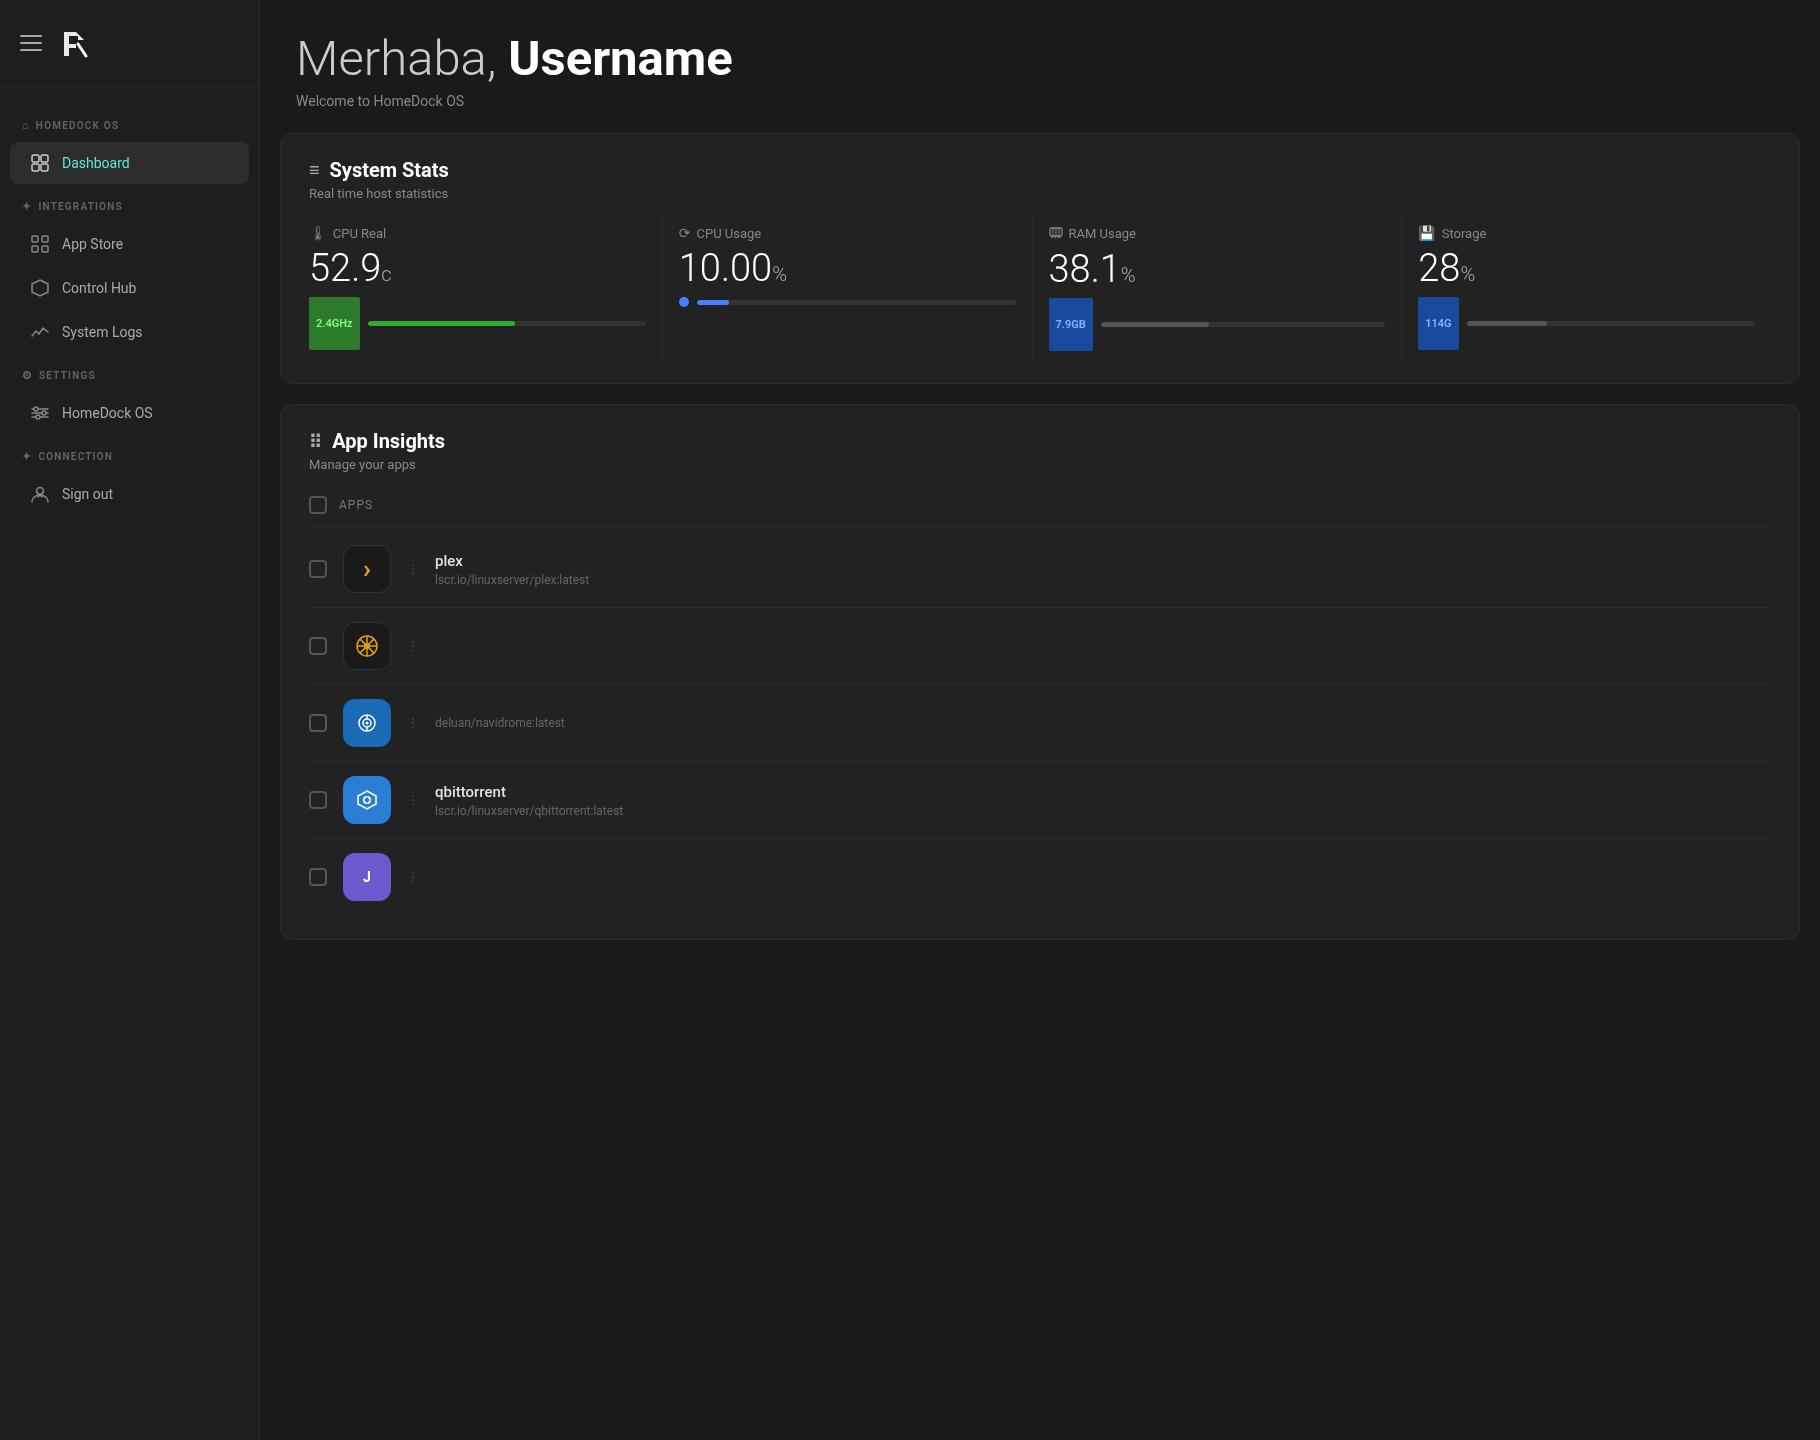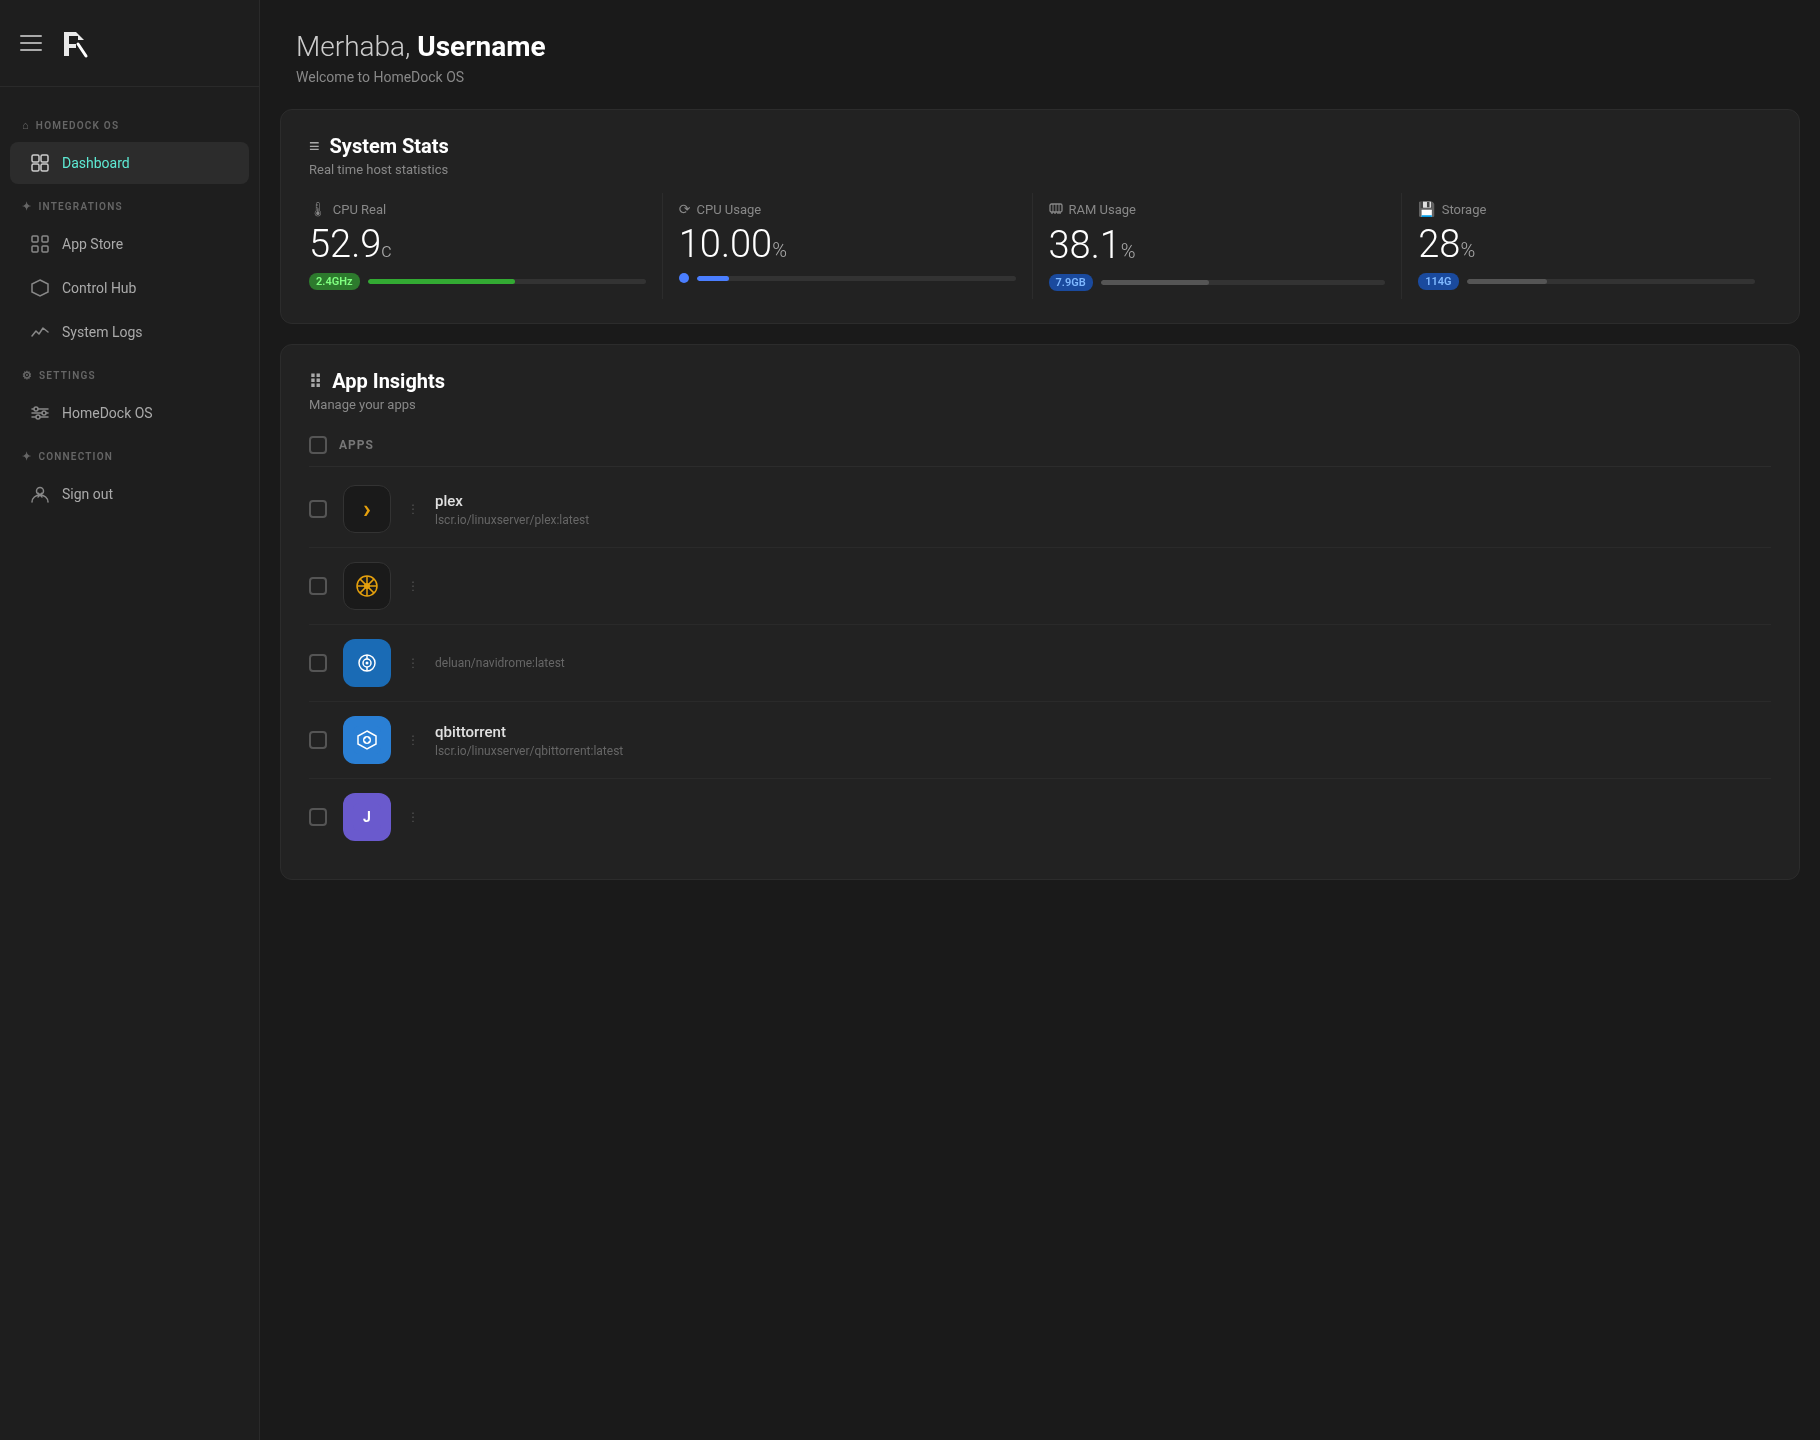--- a/index.html
+++ b/index.html
@@ -100,21 +100,21 @@
       display: flex;
       flex-direction: column;
       overflow-y: auto;
       background: #1a1a1a;
     }
 
     .top-header {
       padding: 30px 36px 24px 36px;
     }
     .greeting {
-      font-size: 28px;
+      font-size: 49px;
       color: #ccc;
       font-weight: 300;
       margin-bottom: 6px;
     }
     .greeting strong {
       font-weight: 700;
       color: #fff;
     }
     .subtitle {
       font-size: 14px;
@@ -188,22 +188,22 @@
       color: #aaa;
     }
     .stat-bar-container {
       display: flex;
       align-items: center;
       gap: 8px;
     }
     .stat-badge {
       font-size: 11px;
       font-weight: 600;
-      padding: 2px 7px;
-      border-radius: 8px;
+      padding: 20px 7px;
+      border-radius: 2px;
       white-space: nowrap;
     }
     .badge-green { background: #2d7a2d; color: #7fff7f; }
     .badge-blue { background: #1a4a9e; color: #7fb8ff; }
     .stat-bar {
       flex: 1;
       height: 5px;
       background: #333;
       border-radius: 3px;
       overflow: hidden;
@@ -227,21 +227,21 @@
     }
     .apps-header-checkbox {
       width: 18px;
       height: 18px;
       border: 2px solid #555;
       border-radius: 4px;
       cursor: pointer;
     }
     .apps-header-label {
       font-size: 12px;
-      font-weight: 700;
+      font-weight: 400;
       color: #777;
       letter-spacing: 1px;
     }
 
     .app-row {
       display: flex;
       align-items: center;
       gap: 16px;
       padding: 14px 0;
       border-bottom: 1px solid #2a2a2a;

